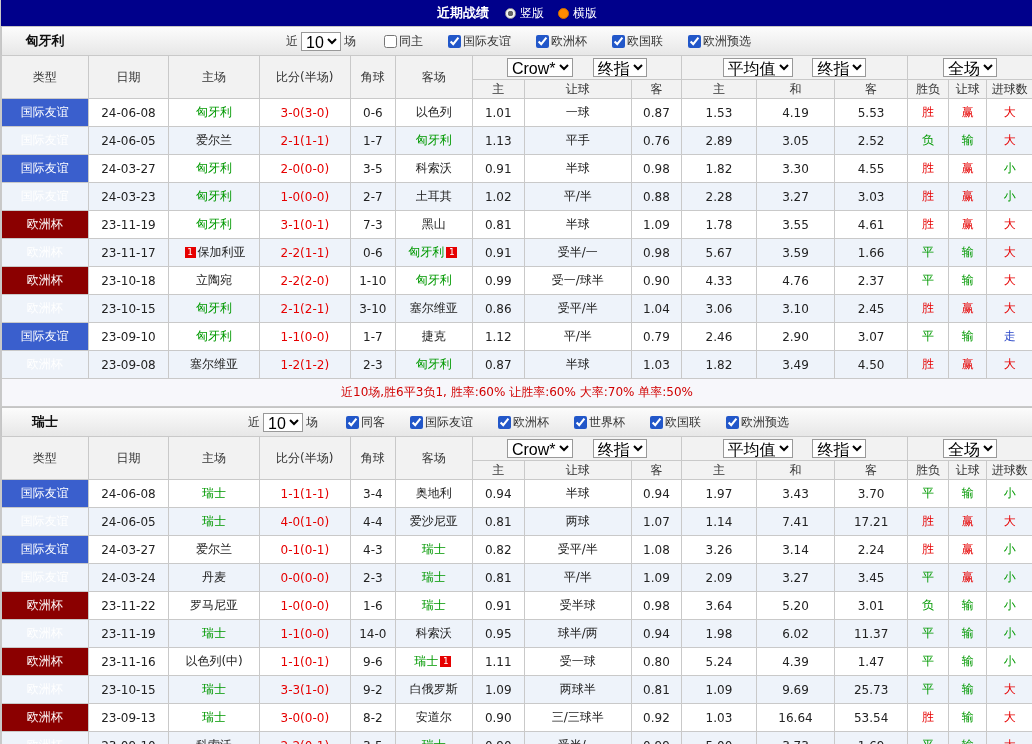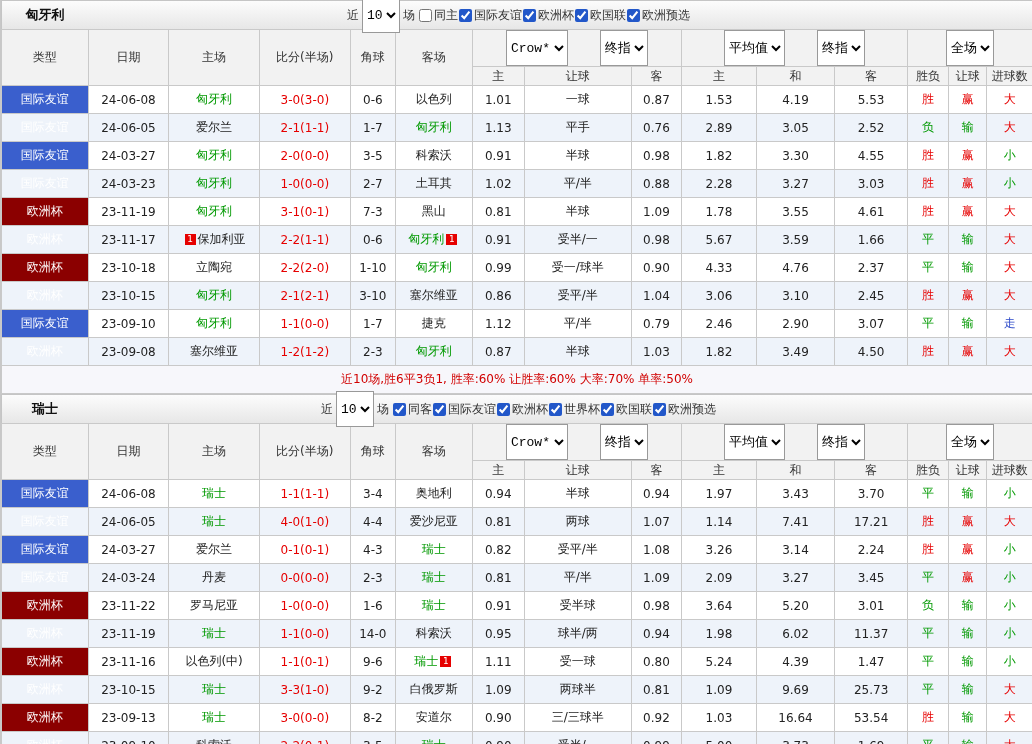--- a/index.html
+++ b/index.html
@@ -10,47 +10,60 @@
   .view-opt{display:inline-flex;align-items:center;gap:4px;color:#fff;font-size:12px;cursor:pointer}
   .radio{width:11px;height:11px;border-radius:50%;display:inline-block;box-sizing:border-box}
   .radio.default{background:radial-gradient(circle at 50% 50%, #666 0 2.5px, #f2f2f2 3px);border:1px solid #9a9a9a}
   .radio.highlight{background:var(--highlight-orange,#ff8a00);border:1px solid #d06c00}
   .filter-row{height:28px;display:flex;align-items:center;background:linear-gradient(#fcfcfc,#e7e7e7);border:1px solid #c5c5c5;border-bottom:none;font-size:12px;color:#333}
   .team-name{width:86px;text-align:center;font-weight:bold;font-size:13px;color:#111}
   .filter-controls{flex:1;display:flex;align-items:center;justify-content:center}
   .filter-spacer{width:86px}
   .flabel{margin:0 3px}
   .cbs{display:inline-flex;align-items:center}
-  .cbs label{display:inline-flex;align-items:center;margin-left:1px;cursor:pointer}
+  .cbs label{display:inline-flex;align-items:center;margin-left:25px;cursor:pointer}
   .cbs input{width:13px;height:13px;margin:0 2px 0 0;accent-color:#2257c9}
-  .sel{font-size:13px;height:36px;border:1px solid #999;background:#fff;font-family:Liberation Mono, monospace}
+  .sel{font-size:16px;height:19px;border:1px solid #999;background:#fff;font-family:Liberation Sans, sans-serif}
   table.grid{width:100%;border-collapse:collapse;table-layout:fixed;font-size:12px}
   .grid th,.grid td{border:1px solid #c9c9c9;text-align:center;white-space:nowrap;overflow:hidden;padding:0}
   .grid thead th{background:#f2f2f2;font-weight:normal;color:#333}
   .h1 th{height:23px}
   .h2 th{height:18px}
-  .selcell .sel{margin:0 14px}
+  .selcell .sel{margin:0 8px}
   .grid tbody td{height:27px}
   .grid tr.alt td{background:#eef3fa}
   .grid td.type{color:#fff;cursor:pointer}
   .grid td.friendly{background:var(--friendly-blue,#3a5fcd)}
   .grid td.eurocup{background:var(--eurocup-maroon,#8b0000)}
   .grid td.score{color:var(--win-red,#e60000);cursor:pointer}
   .focus{color:var(--focus-green,#009900)}
   .r{color:var(--win-red,#e60000)}
   .g{color:var(--draw-green,#009900)}
   .b{color:var(--walk-blue,#2b48c8)}
   .teamcell span{cursor:pointer}
   .redcard{display:inline-block;min-width:9px;padding:0 1px;height:11px;line-height:11px;background:#e60000;color:#fff;font-size:9px;margin:0 2px;vertical-align:1px}
   .summary-cell{height:23px;background:#f7f7fb;color:var(--summary-red,#d10000);font-size:12px}
 </style>
 </head>
 <body>
 
 <div class="page">
+  <div class="topbar">
+    <span class="title">近期战绩</span>
+    <span id="view-toggle" style="display: inline-flex; gap: 14px;">
+        <span class="view-opt">
+          <span class="radio default"></span>
+          <span>竖版</span>
+        </span>
+        <span class="view-opt">
+          <span class="radio highlight"></span>
+          <span>横版</span>
+        </span>
+      </span>
+  </div>
   <div id="sections">
   <div class="section">
     <div class="filter-row">
       <div class="team-name">匈牙利</div>
       <div class="filter-controls">
         <span class="flabel">近</span>
         <select class="sel"><option>10</option></select>
         <span class="flabel">场</span>
         <span class="cbs">
               <label><input type="checkbox" style="">同主</label>

